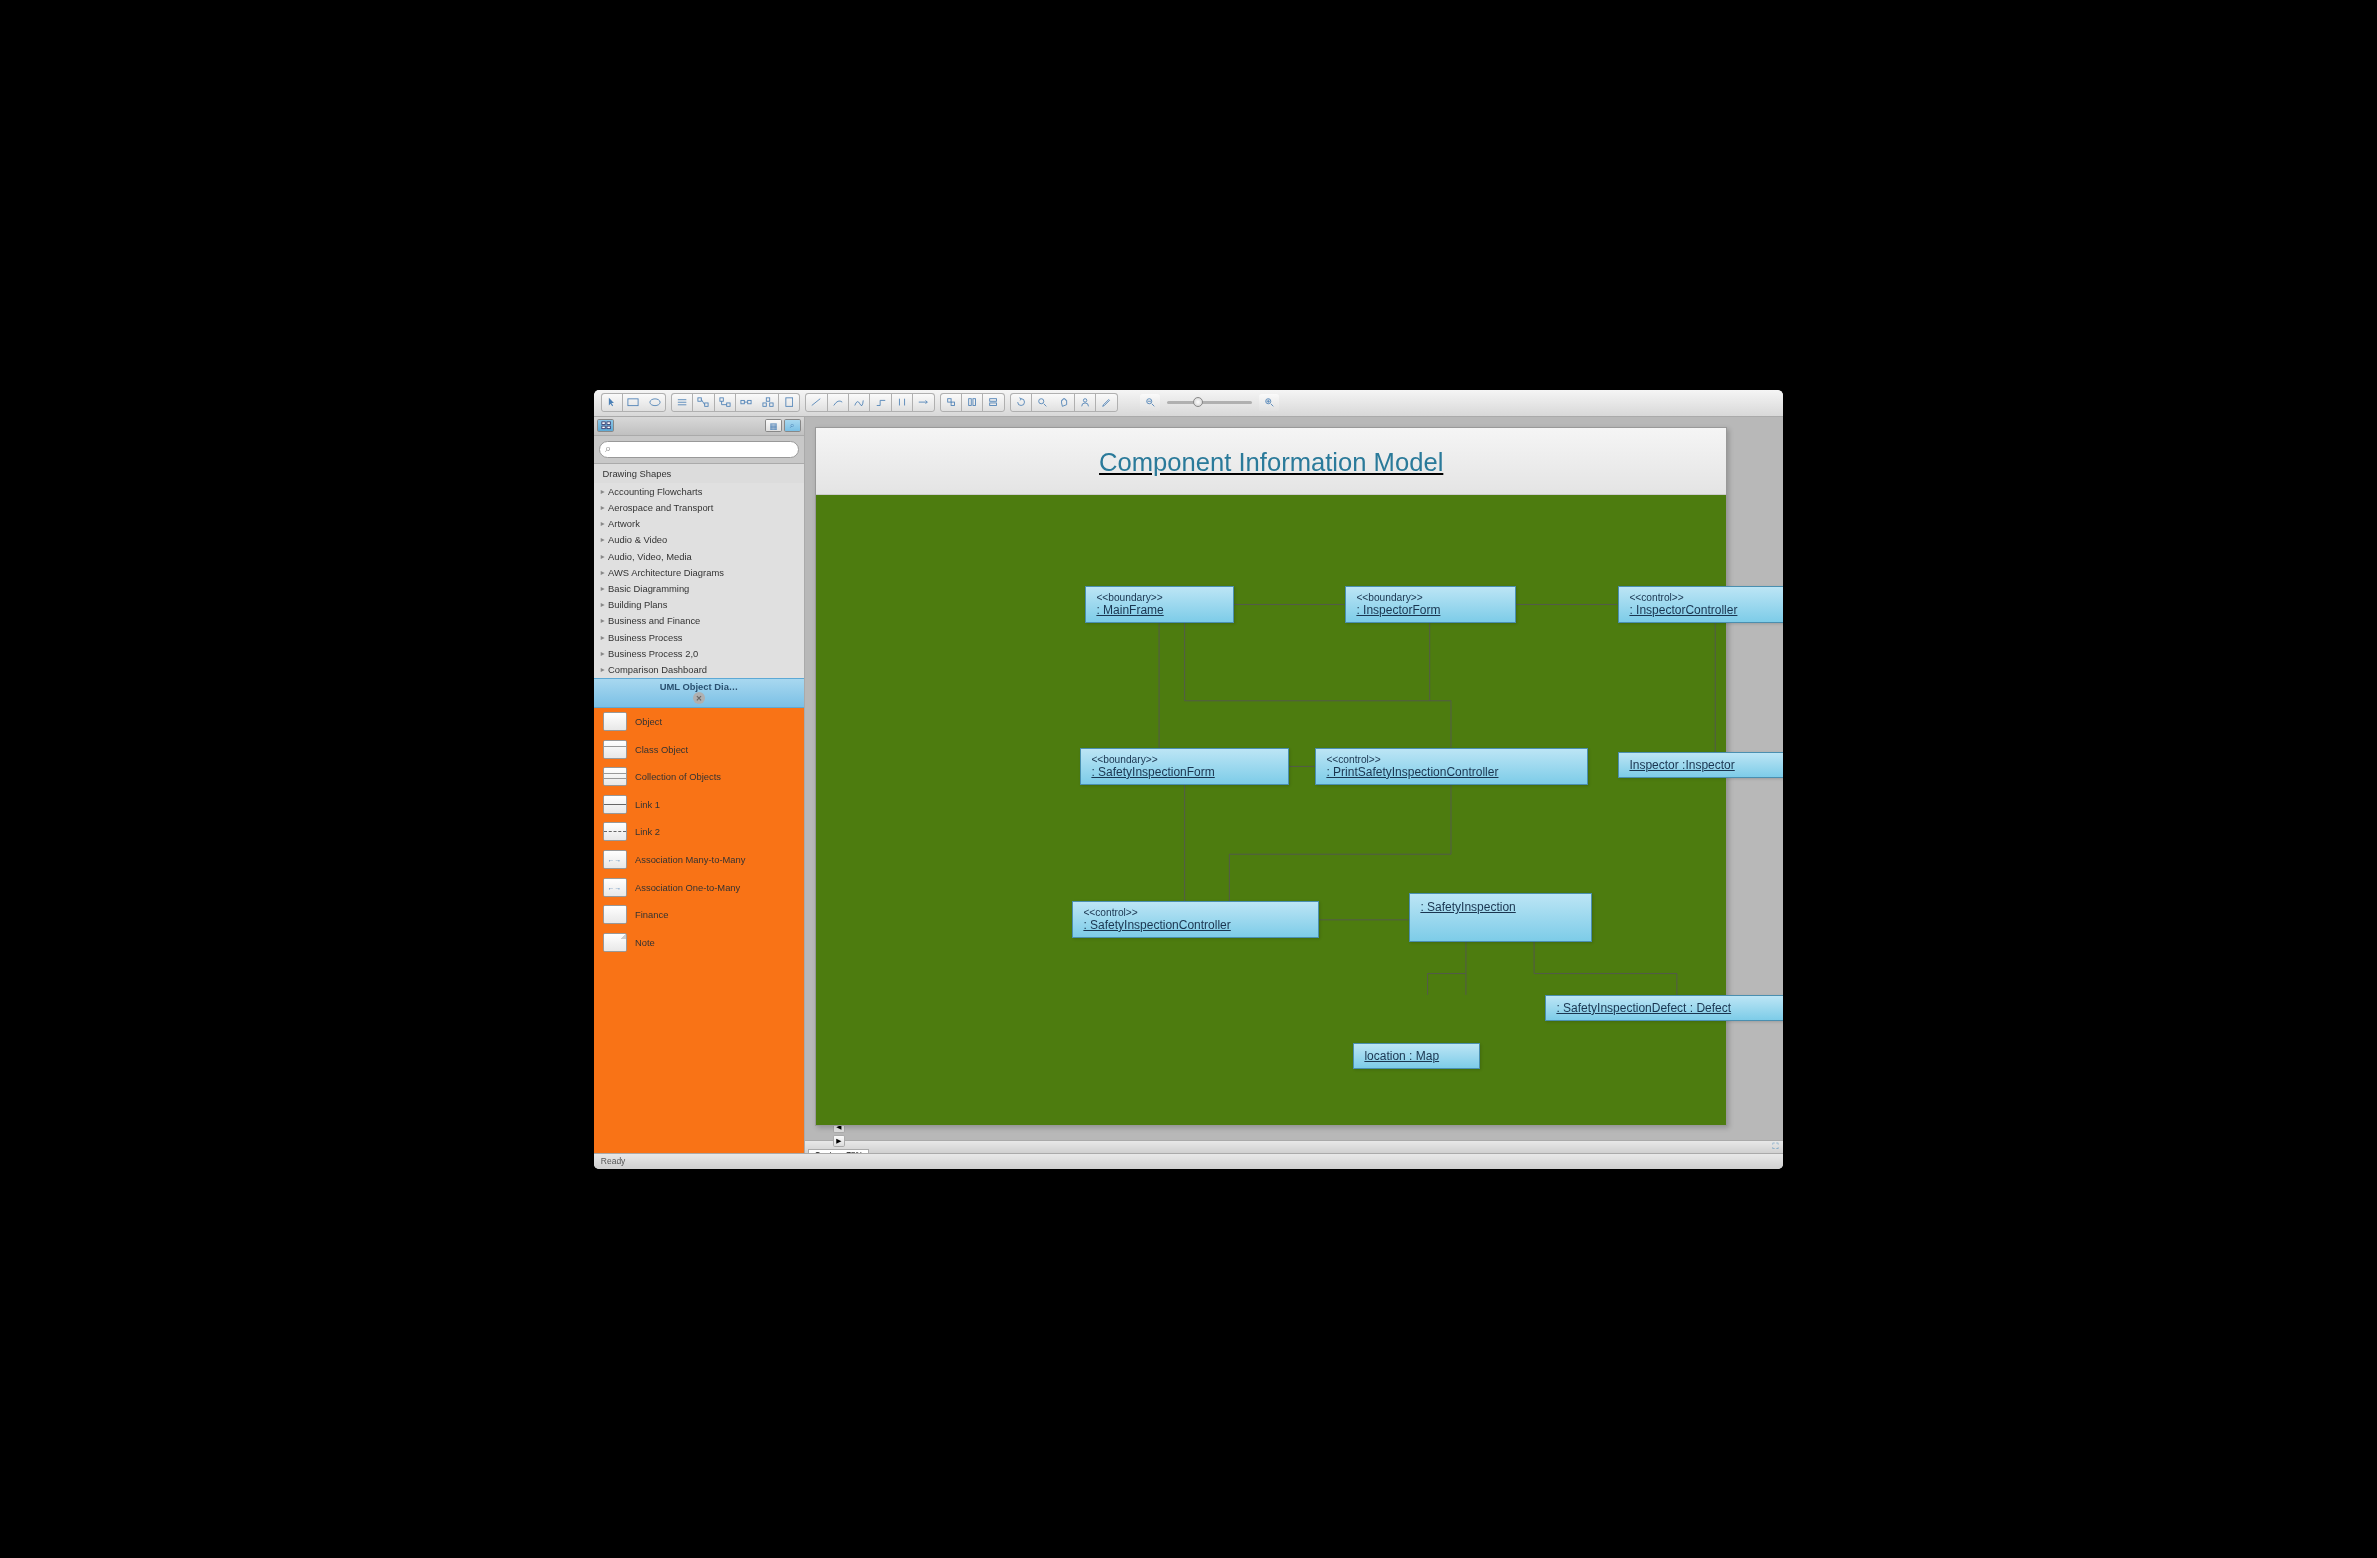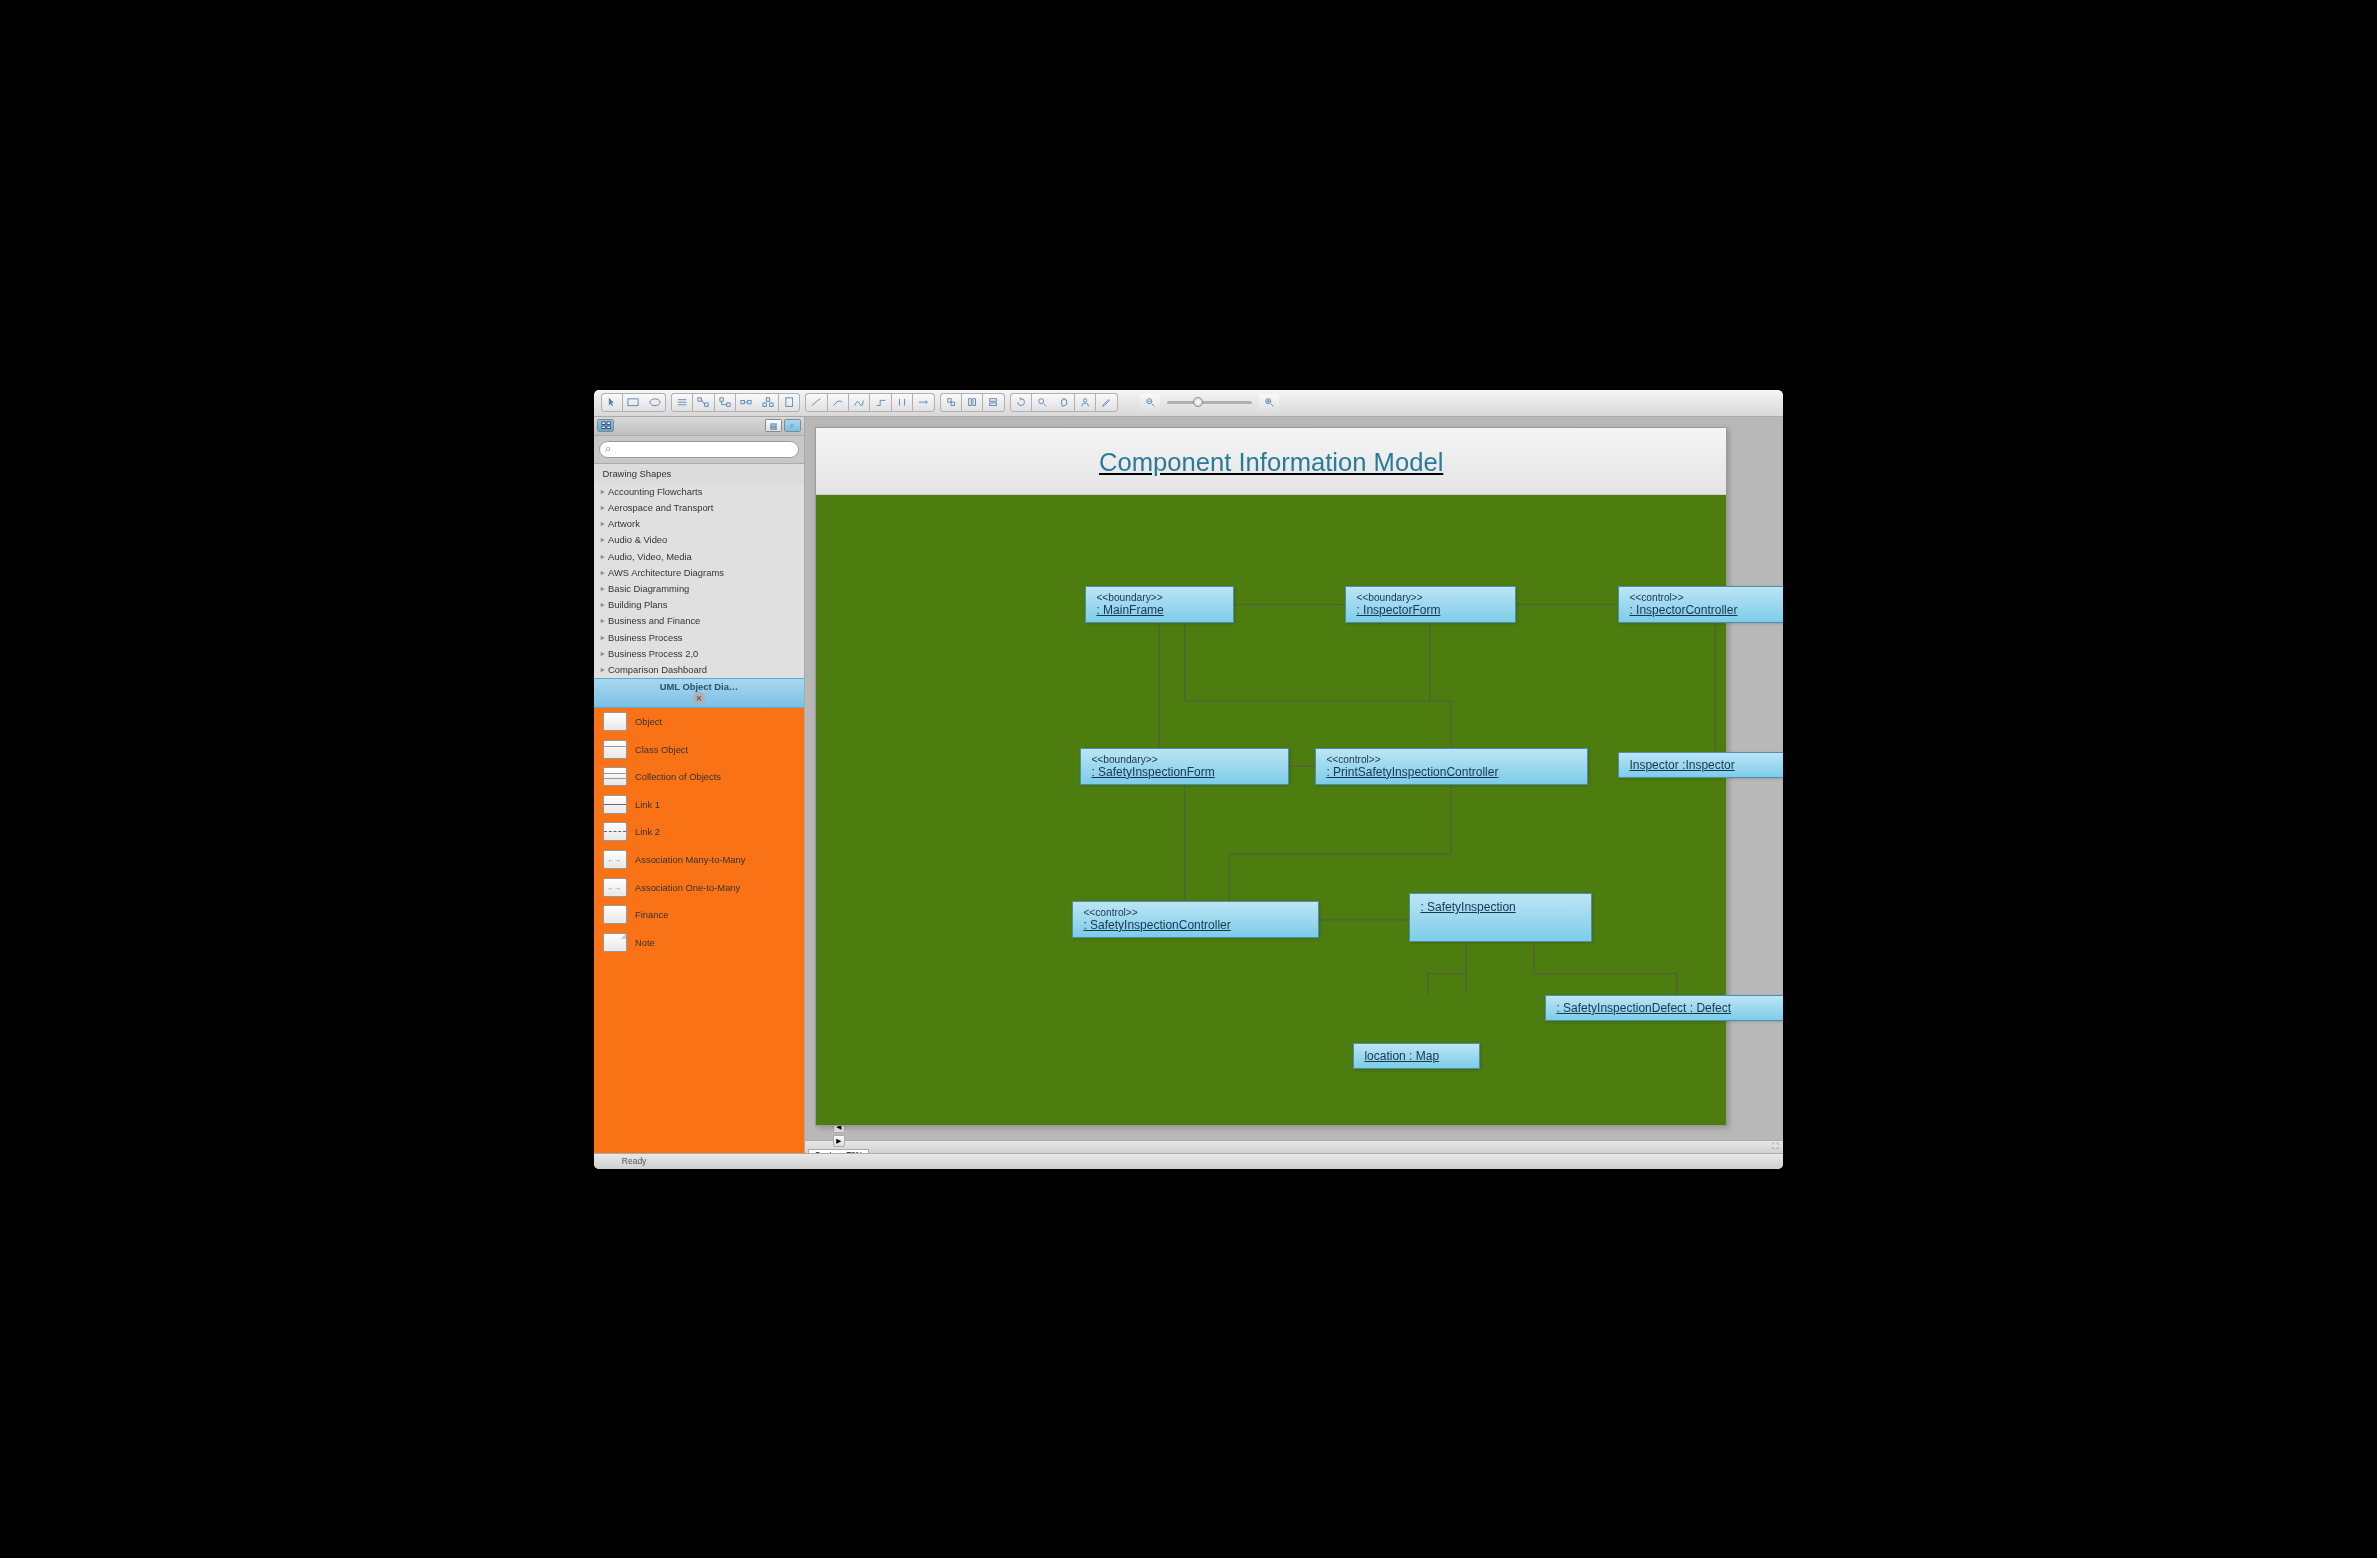--- a/index.html
+++ b/index.html
@@ -59,21 +59,21 @@
 .uml-box { position: absolute; background: linear-gradient(#bce5f5, #7dcce8); border: 0.9px solid #4a8fb0; font-size: 11px; color: #1a3550; padding: 5.1px 10.2px; box-shadow: 0.9px 0.9px 2.6px rgba(0,0,0,0.15); }
 .uml-box .stereo { font-size: 10.2px; }
 .uml-box .name { text-decoration: underline; font-size: 12px; }
 .uml-box.tall { padding: 6.8px 10.2px; }
 
 
 .bottom-bar { height: 15.3px; background: linear-gradient(#e8e8e8, #d0d0d0); border-top: 0.9px solid #aaa; display: flex; align-items: center; font-size: 8.5px; color: #555; }
 .bottom-controls { display: flex; align-items: center; gap: 1.7px; padding: 0 3.4px; flex-direction: column; }
 .bottom-btn { width: 12px; height: 12px; background: linear-gradient(#fafafa,#ddd); border: 0.9px solid #aaa; border-radius: 1.7px; display: flex; align-items: center; justify-content: center; font-size: 6.8px; cursor: pointer; }
 .zoom-display { font-size: 8.5px; padding: 0 5.1px; border: 0.9px solid #aaa; background: #fff; height: 12px; display: flex; align-items: center; }
-.status-text { padding: 0 6.8px; margin-left: 21px; }
+.status-text { padding: 0 6.8px; }
 .tabs-mini { display: flex; gap: 0; }
 .tab-mini { width: 12px; height: 10.2px; background: #bbb; border: 0.9px solid #999; }
 .canvas-bottom { height: 13.6px; display: flex; align-items: center; background: linear-gradient(#e8e8e8,#d0d0d0); border-top: 0.9px solid #aaa; }
 .bottom-right-icon { margin-left: auto; width: 15.3px; height: 12px; color: #5894c0; font-size: 8.5px; display: flex; align-items: center; justify-content: center; }
 </style>
 </head>
 <body>
 
 <div class="window">
 

